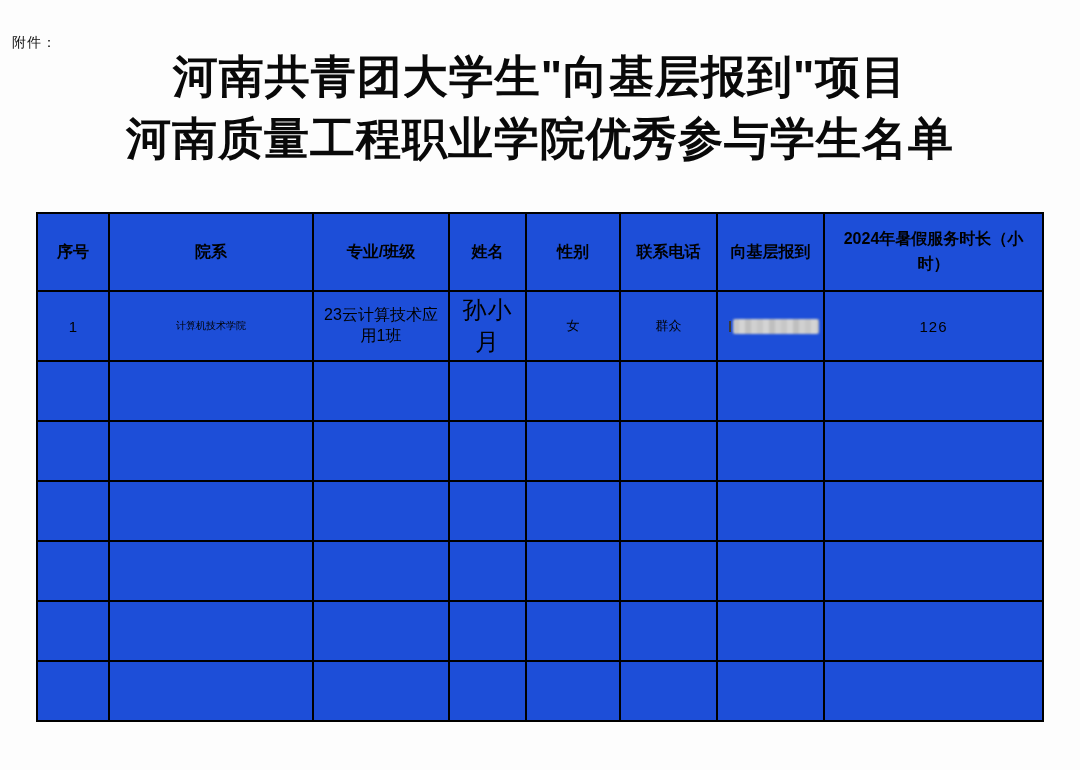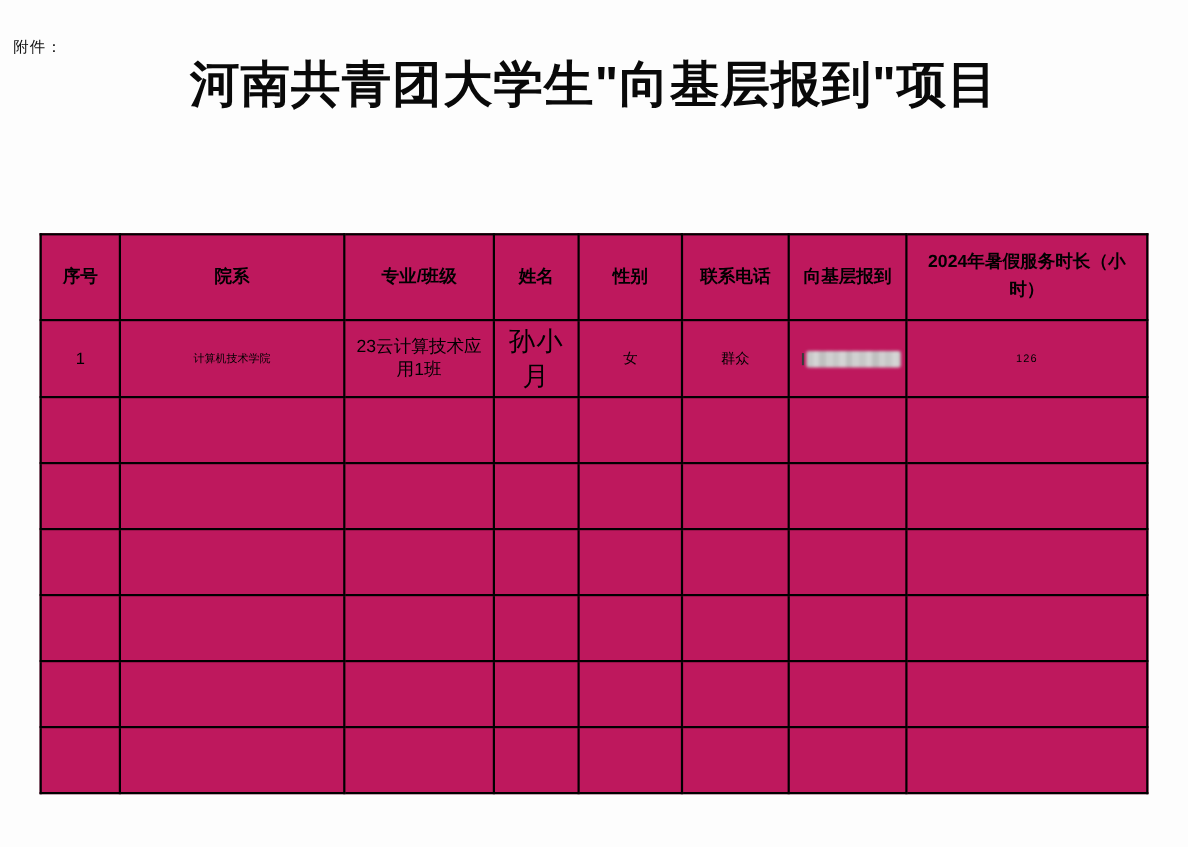--- a/index.html
+++ b/index.html
@@ -37,42 +37,42 @@
     letter-spacing: 1px;
   }
   .doc-table {
     position: absolute;
     left: 36px;
     top: 212px;
     width: 1006px;
     height: 500px;
     border-collapse: collapse;
     table-layout: fixed;
-    background: #be185d;
+    background: #1d4ed8;
   }
   .doc-table th, .doc-table td {
     border: 2px solid #000;
     text-align: center;
     vertical-align: middle;
     overflow: hidden;
     padding: 2px 6px;
   }
   .doc-table thead tr { height: 78px; }
   .doc-table tbody tr { height: 60px; }
   .doc-table th {
     font-size: 16px;
     font-weight: 700;
     line-height: 1.55;
   }
   td.cell-serial { font-size: 15px; }
   td.cell-dept { font-size: 10px; }
   td.cell-major { font-size: 16px; padding: 2px 3px; }
   td.cell-name { font-size: 24px; letter-spacing: 1px; }
   td.cell-gender, td.cell-political { font-size: 13px; }
-  td.cell-hours { font-size: 10px; letter-spacing: 1px; }
+  td.cell-hours { font-size: 15px; letter-spacing: 1px; }
   td.cell-phone { padding: 2px 4px; }
   .phone-redaction-wrap {
     display: flex;
     align-items: center;
     justify-content: flex-start;
     padding-left: 7px;
     height: 100%;
   }
   .phone-tick {
     width: 2px;
@@ -97,20 +97,21 @@
     flex: 0 0 auto;
   }
 </style>
 </head>
 <body>
 
 <div class="attachment-label">附件：</div>
 
 <div class="title-block">
   <div class="title-line">河南共青团大学生"向基层报到"项目</div>
+  <div class="title-line">河南质量工程职业学院优秀参与学生名单</div>
 </div>
 
 <table class="doc-table">
   <colgroup>
     <col style="width:72px">
     <col style="width:204px">
     <col style="width:136px">
     <col style="width:77px">
     <col style="width:94px">
     <col style="width:97px">

